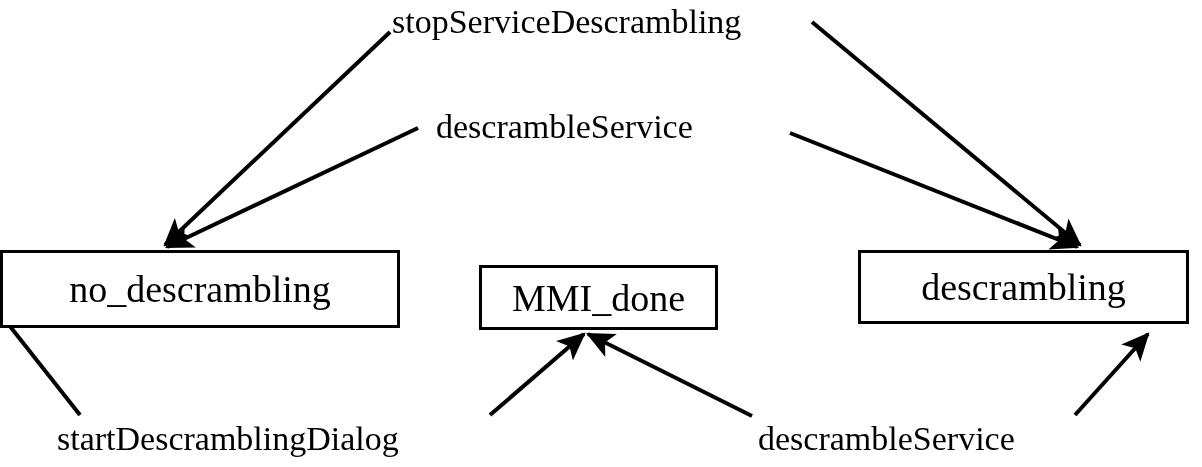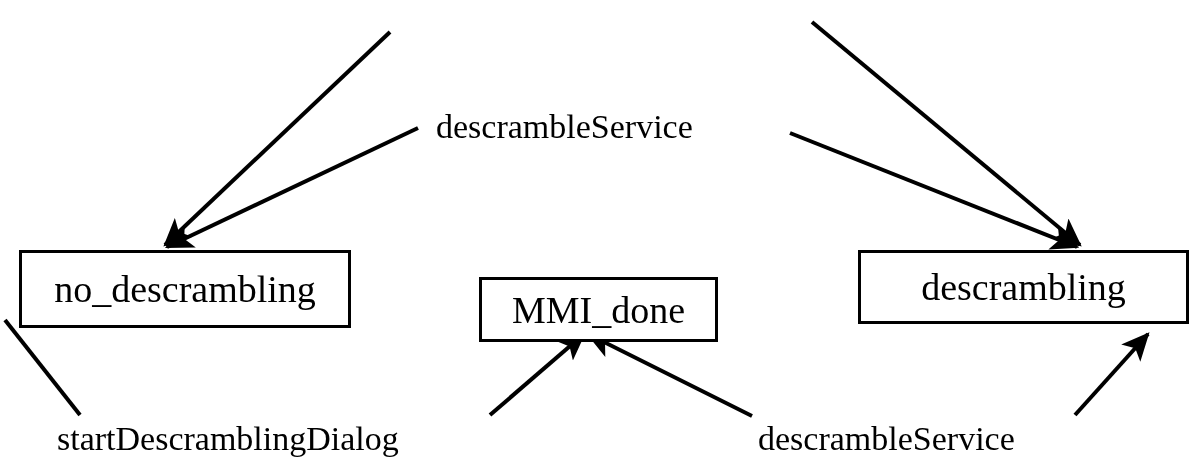--- a/index.html
+++ b/index.html
@@ -45,22 +45,22 @@
   }
   .edge-label {
     position: absolute;
     color: #000000;
     white-space: nowrap;
     font-family: "Liberation Serif", "DejaVu Serif", serif;
     font-size: 34px;
     line-height: 1;
   }
   
-  #box-no-descrambling { left: 19px;   top: 250px; width: 332px; height: 78px; }
-  #box-mmi-done        { left: 479px; top: 265px; width: 239px; height: 65px; margin-top: 12px; }
+  #box-no-descrambling { left: 0;   top: 250px; width: 400px; height: 78px; }
+  #box-mmi-done        { left: 479px; top: 265px; width: 239px; height: 65px; }
   #box-descrambling    { left: 858px; top: 250px; width: 331px; height: 74px; }
 
   #label-stop-service-descrambling { left: 392px; top: 5px;   }
   #label-descramble-service-top    { left: 436px; top: 110px; }
   #label-start-descrambling-dialog { left: 57px;  top: 422px; }
   #label-descramble-service-bottom { left: 758px; top: 422px; }
 </style>
 </head>
 <body>
 
@@ -95,20 +95,21 @@
   </div>
 
   <div class="state-box" id="box-mmi-done">
     <span class="state-label">MMI_done</span>
   </div>
 
   <div class="state-box" id="box-descrambling">
     <span class="state-label">descrambling</span>
   </div>
 
+  <div class="edge-label" id="label-stop-service-descrambling">stopServiceDescrambling</div>
 
   <div class="edge-label" id="label-descramble-service-top">descrambleService</div>
 
   <div class="edge-label" id="label-start-descrambling-dialog">startDescramblingDialog</div>
 
   <div class="edge-label" id="label-descramble-service-bottom">descrambleService</div>
 
 </div>
 
 </body></html>

